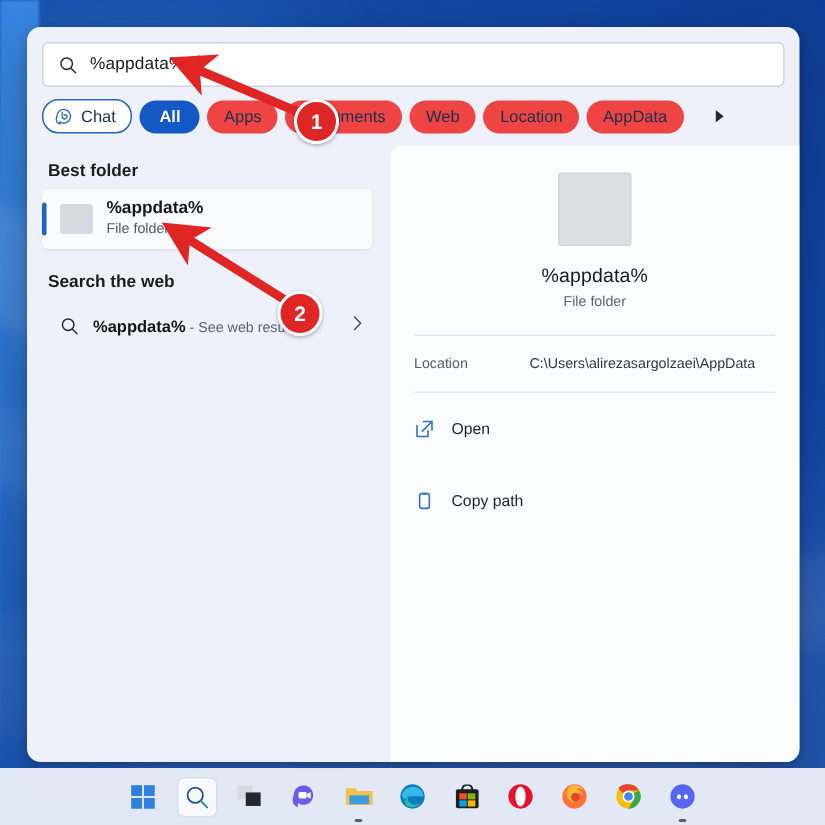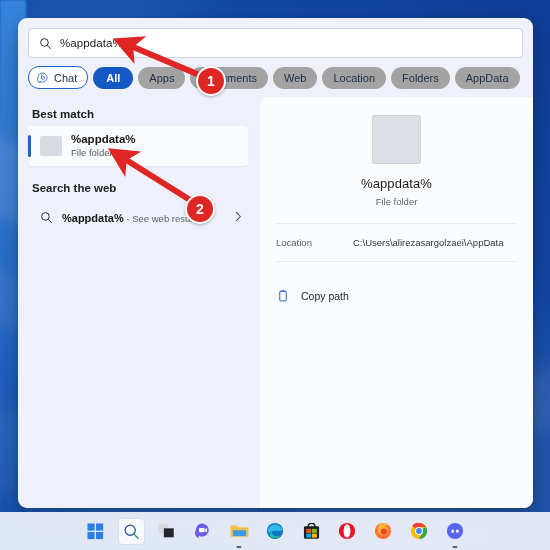--- a/index.html
+++ b/index.html
@@ -46,21 +46,21 @@
   .searchbox .q{color:#1b1b1b;font-size:11.5px;letter-spacing:.1px;position:relative;}
   .searchbox .caret{
     display:inline-block;width:1px;height:13px;background:#222;margin-left:1px;vertical-align:-2px;
   }
   .mag{width:13px;height:13px;flex:0 0 13px;}
 
   
   .filters{display:flex;align-items:center;gap:5px;padding:2px 10px 8px 10px;}
   .pill{
     height:22px;border-radius:11px;display:flex;align-items:center;justify-content:center;
-    padding:0 11px;font-size:11px;color:#20304a;background:#a3a3a3;white-space:nowrap;
+    padding:0 11px;font-size:11px;color:#20304a;background:#ef4444;white-space:nowrap;
   }
   .pill.chat{background:#ffffff;border:1px solid #2463c8;color:#18314f;padding:0 10px 0 7px;gap:5px;height:21px;}
   .pill.active{background:#1458c4;color:#ffffff;font-weight:600;padding:0 13px;}
   .icon-btn{width:22px;height:22px;display:flex;align-items:center;justify-content:center;cursor:default;}
 
   
   .panel-body{flex:1;display:flex;min-height:0;}
   .left-col{width:242px;padding:4px 0 0 0;position:relative;}
   .right-col{
     flex:1;background:#fbfcfe;border-top-left-radius:8px;
@@ -150,35 +150,34 @@
         <path d="M3 10a7 7 0 1 1 3 5.8V18l-2.4-1.2A7 7 0 0 1 3 10z" fill="none" stroke="#1f62c8" stroke-width="1.3"></path>
         <path d="M8.4 5.4v6.3l2.3 1.2 2.6-1.4V9.3l-3.4-1.2" fill="none" stroke="#1f62c8" stroke-width="1.3" stroke-linejoin="round"></path>
       </svg>
       <span>Chat</span>
     </div>
     <div class="pill active">All</div>
     <div class="pill">Apps</div>
     <div class="pill">Documents</div>
     <div class="pill">Web</div>
     <div class="pill">Location</div>
-    <div class="pill">Folders</div>
     <div class="pill">AppData</div>
 
     <div class="icon-btn" style="margin-left:8px">
       <svg width="11" height="11" viewBox="0 0 12 12">
           <path d="M3.5 1.6 9.2 6 3.5 10.4z" fill="#23262b"></path>
         </svg>
     </div>
 
   </div>
 
   <div class="panel-body">
 
     <div class="left-col">
-      <div class="section-title">Best match</div>
+      <div class="section-title">Best folder</div>
 
       <div class="best-item">
         <div class="accent"></div>
         <div class="file-thumb"></div>
         <div class="best-text">
           <div class="t1">%appdata%</div>
           <div class="t2">File folder</div>
         </div>
       </div>
 
@@ -209,20 +208,28 @@
 
       <div class="divider"></div>
 
       <div class="meta-row">
         <div class="meta-key">Location</div>
         <div class="meta-val">C:\Users\alirezasargolzaei\AppData</div>
       </div>
 
       <div class="divider" style="margin-top:0"></div>
 
+      <div class="action" style="margin-top:10px">
+        <svg class="act-icon" viewBox="0 0 16 16">
+          <path d="M2.3 5.3v8.4h8.4V9.4" fill="none" stroke="#2f6fcf" stroke-width="1.2" stroke-linecap="round" stroke-linejoin="round"></path>
+          <path d="M7.2 2.3h6.5v6.5" fill="none" stroke="#2f6fcf" stroke-width="1.2" stroke-linecap="round" stroke-linejoin="round"></path>
+          <path d="M6.4 9.6 13.5 2.5" fill="none" stroke="#2f6fcf" stroke-width="1.2" stroke-linecap="round"></path>
+        </svg>
+        <span class="lbl">Open</span>
+      </div>
 
       <div class="action">
         <svg class="act-icon" viewBox="0 0 16 16">
           <rect x="4.3" y="2.4" width="7.4" height="11.2" rx="1.6" fill="none" stroke="#2f6fcf" stroke-width="1.2"></rect>
           <path d="M6.6 2.4h2.8" fill="none" stroke="#2f6fcf" stroke-width="1.2" stroke-linecap="round"></path>
         </svg>
         <span class="lbl">Copy path</span>
       </div>
     </div>
   </div>

